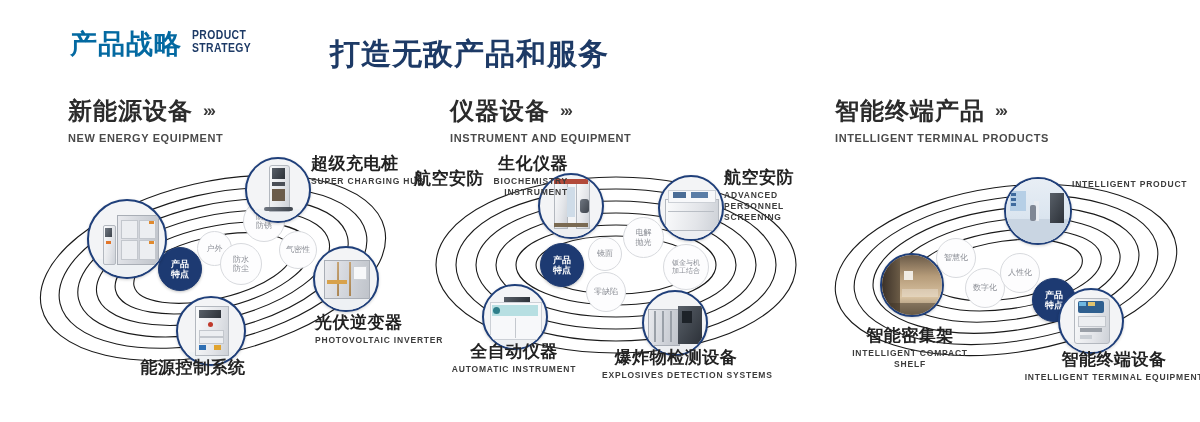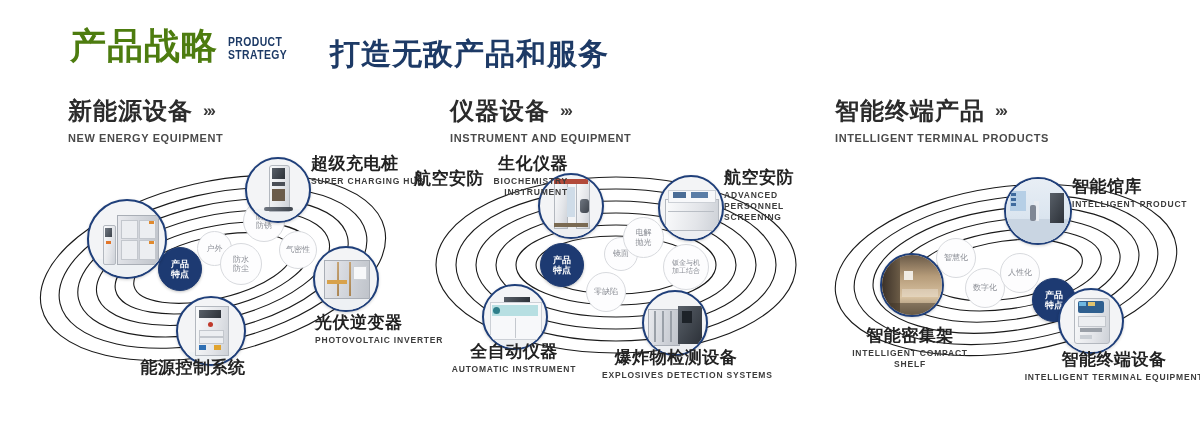--- a/index.html
+++ b/index.html
@@ -8,21 +8,21 @@
     background:#ffffff;
     font-family:"Liberation Sans","DejaVu Sans",sans-serif;
     overflow:hidden;
     position:relative;
   }
   .stage{position:relative;width:1200px;height:422px;}
 
   
   .hdr{position:absolute;left:70px;top:28px;display:flex;align-items:flex-end;}
   .hdr-cn{
-    font-size:36px;font-weight:bold;color:#4d7c0f;letter-spacing:1px;
+    font-size:27px;font-weight:bold;color:#0369a1;letter-spacing:1px;
     line-height:1;white-space:nowrap;
   }
   .hdr-en{
     margin-left:10px;margin-bottom:3px;
     font-size:13px;font-weight:bold;color:#1d3a66;
     line-height:1.02;letter-spacing:.5px;
     transform:scaleX(.8);transform-origin:left bottom;
     white-space:nowrap;
   }
   .hdr-sub{
@@ -231,21 +231,21 @@
         <ellipse cx="196" cy="115" rx="120" ry="52"></ellipse>
         <ellipse cx="196" cy="115" rx="100" ry="40"></ellipse>
         <ellipse cx="196" cy="115" rx="80" ry="29"></ellipse>
       </g>
     </svg>
 
     <div class="feat primary" style="left:120px;top:93px;width:42px;height:42px;flex-direction:column;">
       <span>产品</span>
       <span>特点</span>
     </div>
-    <div class="feat" style="left:184px;top:87px;width:32px;height:32px;text-align:right;">镜面</div>
+    <div class="feat" style="left:168px;top:87px;width:32px;height:32px;text-align:right;">镜面</div>
     <div class="feat" style="left:203px;top:67px;width:39px;height:39px;">
         <span style="display:inline-block;width:22px;">电解抛光</span>
       </div>
     <div class="feat" style="left:243px;top:94px;width:44px;height:44px;">
         <span style="display:inline-block;width:32px;font-size:7px;">钣金与机加工结合</span>
       </div>
     <div class="feat" style="left:166px;top:122px;width:38px;height:38px;">
         <span style="display:inline-block;width:26px;">零缺陷</span>
       </div>
 
@@ -344,21 +344,20 @@
         <div class="blu" style="left:4px;top:12px;width:16px;height:20px;background:#b6cfe6;"></div>
         <div style="position:absolute;left:5px;top:14px;width:5px;height:3px;background:#3f6b9e;"></div>
         <div style="position:absolute;left:5px;top:19px;width:5px;height:3px;background:#3f6b9e;"></div>
         <div style="position:absolute;left:5px;top:24px;width:5px;height:3px;background:#3f6b9e;"></div>
         <div class="dk2" style="left:44px;top:14px;width:14px;height:30px;"></div>
         <div style="position:absolute;left:28px;top:22px;width:5px;height:20px;background:#e8ecf1;"></div>
         <div style="position:absolute;left:24px;top:26px;width:6px;height:16px;background:#7f8794;border-radius:2px;"></div>
       </div>
     </div>
     <div class="cap l" style="left:262px;top:27px;">
-      <div class="c-cn">智能馆库</div>
       <div class="c-en">INTELLIGENT PRODUCT</div>
     </div>
 
     <div class="node" style="left:70px;top:103px;width:60px;height:60px;">
       <div class="art">
         <div style="position:absolute;left:0;top:0;width:60px;height:60px;background:linear-gradient(180deg,#6a5a48 0%,#b59b79 35%,#d9c3a2 70%,#8b7a62 100%);"></div>
         <div style="position:absolute;left:0;top:0;width:18px;height:60px;background:linear-gradient(90deg,#3b3128,#6b5b46);"></div>
         <div style="position:absolute;left:22px;top:16px;width:9px;height:9px;background:#f1ece4;"></div>
         <div style="position:absolute;left:20px;top:34px;width:36px;height:8px;background:rgba(255,255,255,.28);"></div>
         <div style="position:absolute;left:0;top:48px;width:60px;height:12px;background:rgba(60,48,36,.45);"></div>

